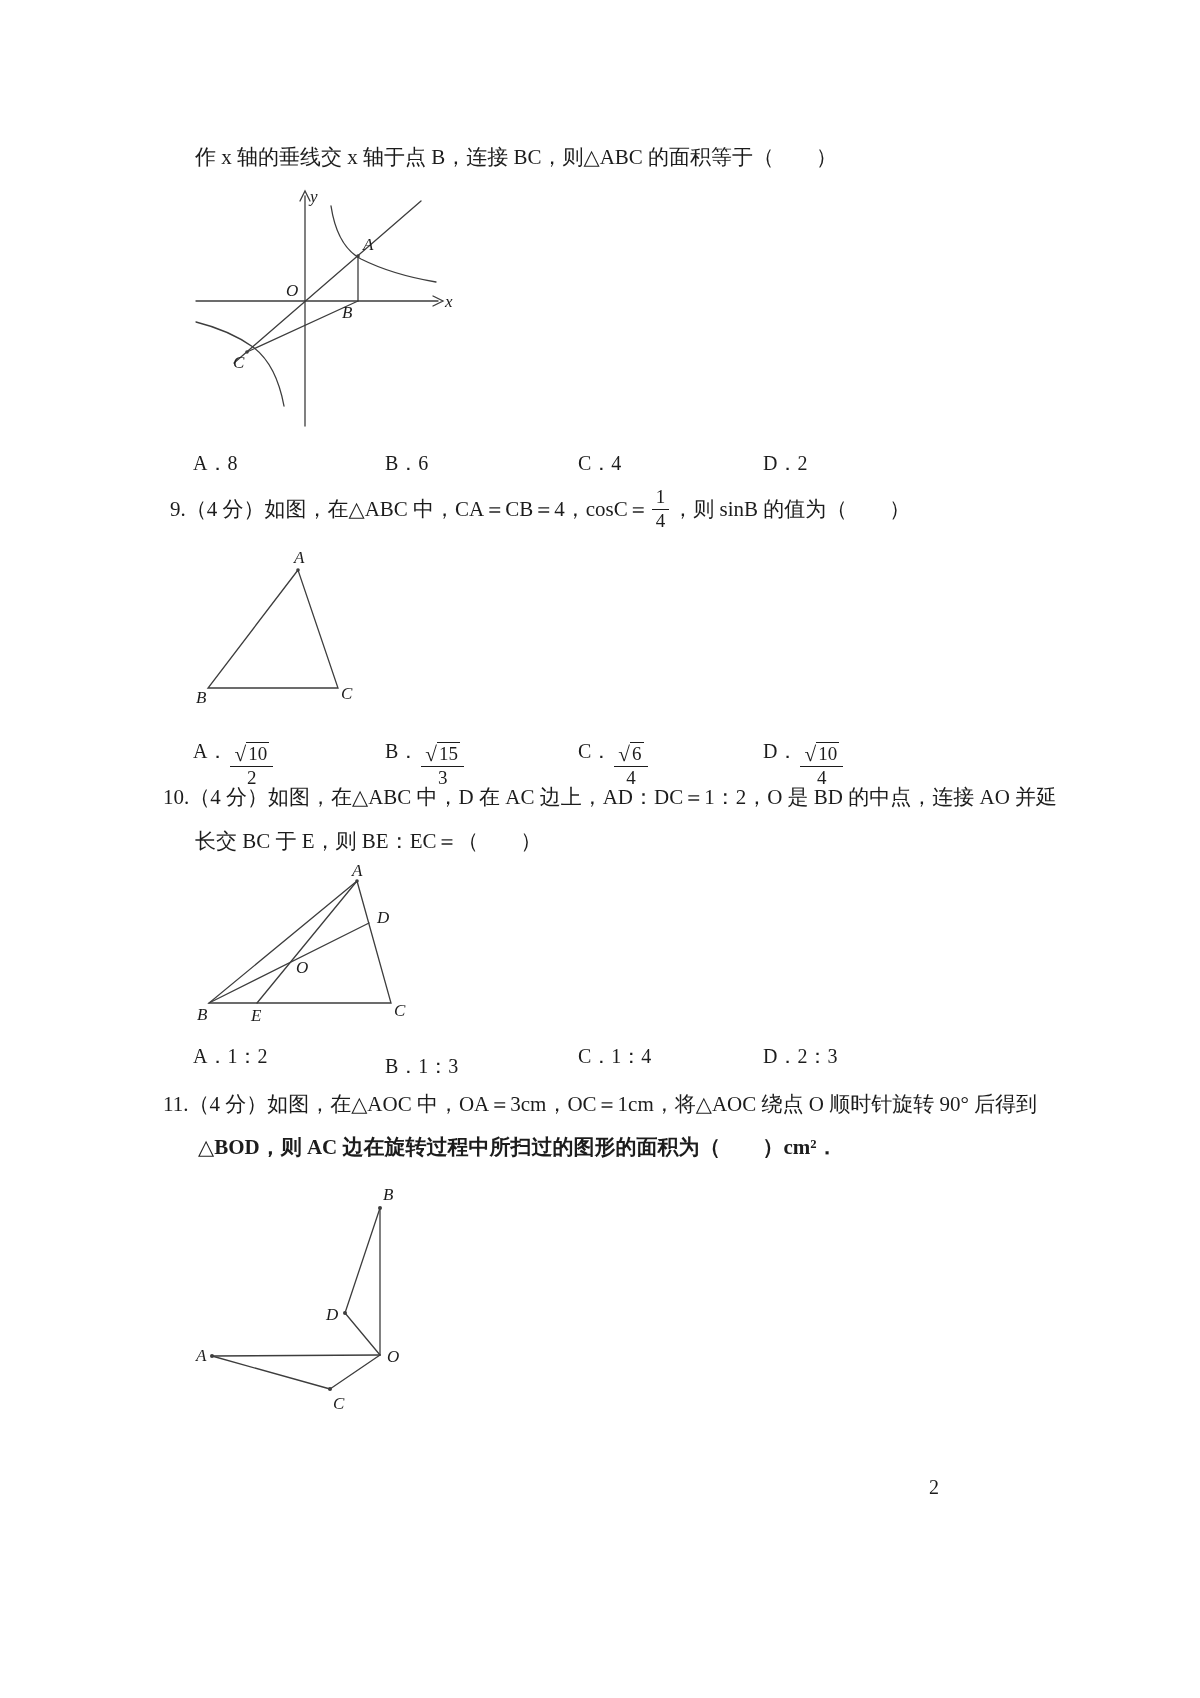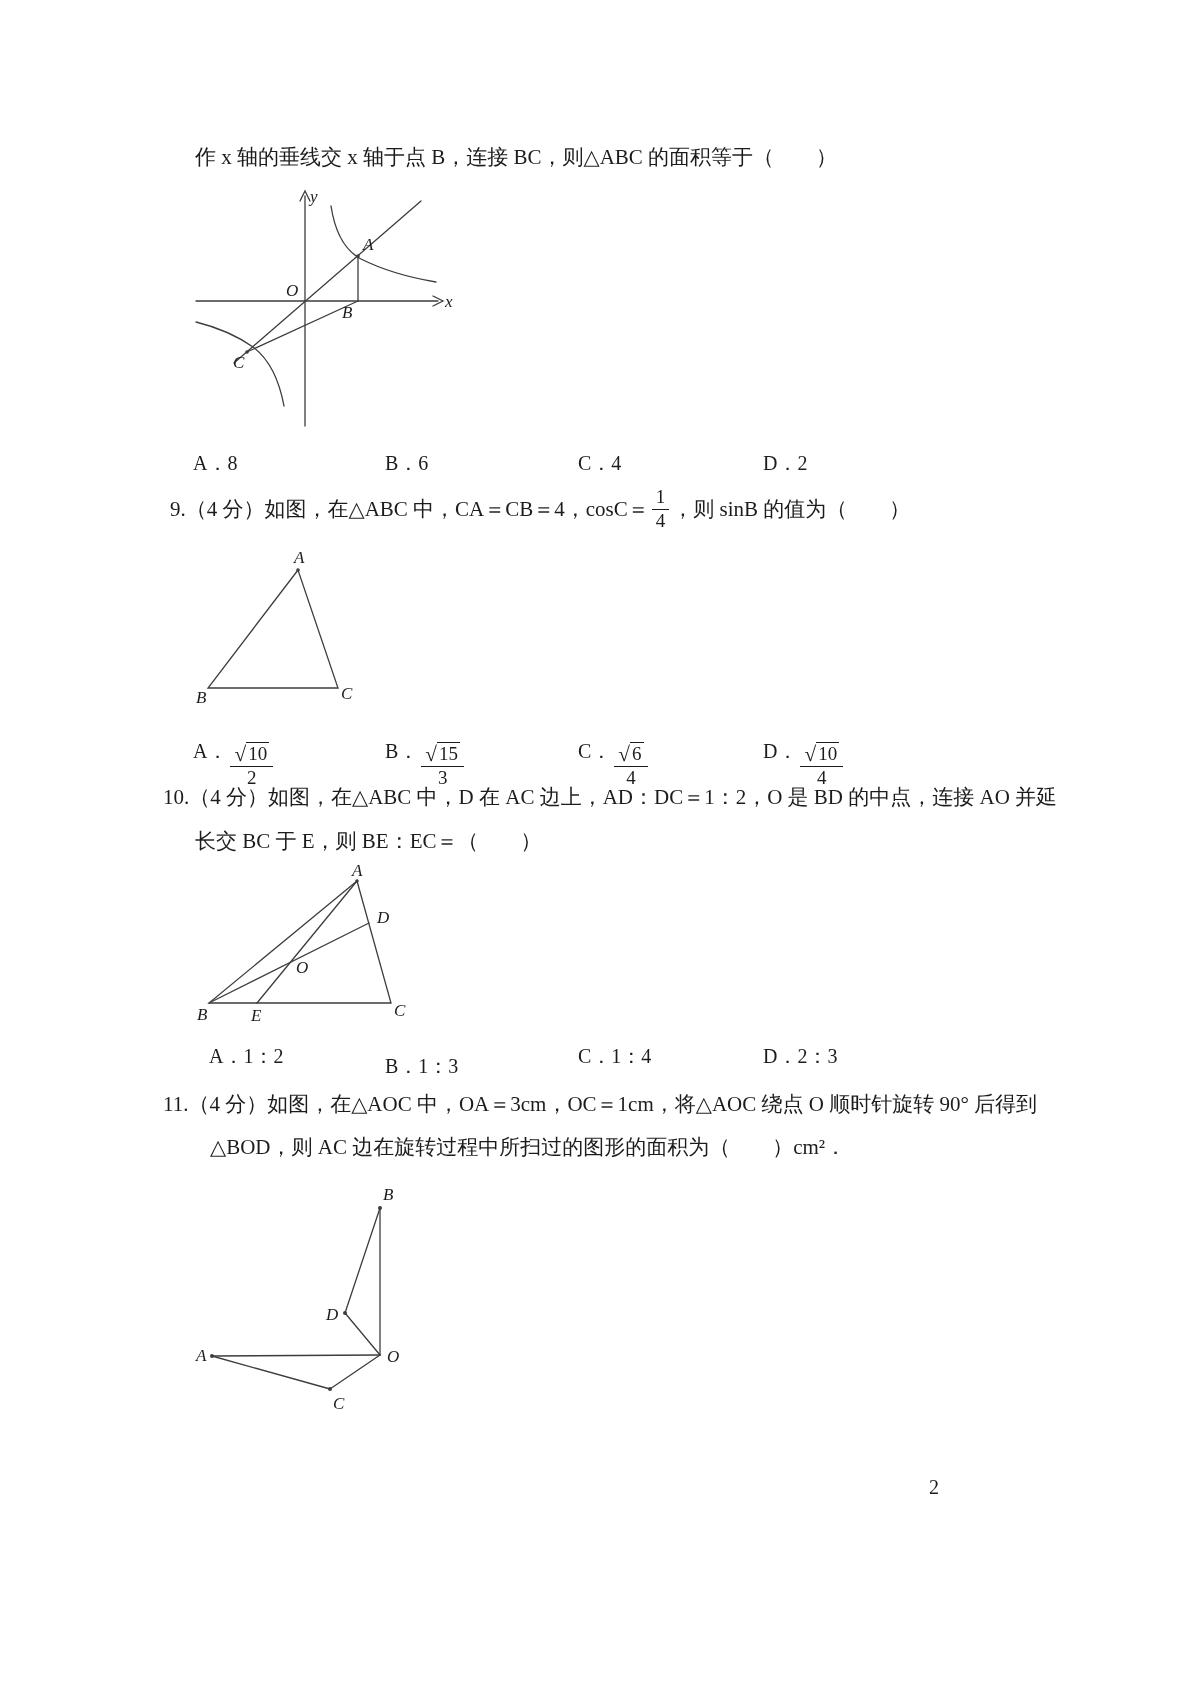--- a/index.html
+++ b/index.html
@@ -130,27 +130,27 @@
     </g>
     <circle cx="162" cy="18" r="1.8" fill="#3d3d3d"></circle>
     <text x="157" y="13">A</text>
     <text x="2" y="157">B</text>
     <text x="199" y="153">C</text>
     <text x="182" y="60">D</text>
     <text x="56" y="158">E</text>
     <text x="101" y="110">O</text>
   </svg>
 
-  <div class="opt" style="left:193px; top:1043px;margin-left:16px;">A．1：2</div>
+  <div class="opt" style="left:193px; top:1043px;">A．1：2</div>
   <div class="opt" style="left:385px; top:1043px;margin-top:10px;">B．1：3</div>
   <div class="opt" style="left:578px; top:1043px;">C．1：4</div>
   <div class="opt" style="left:763px; top:1043px;">D．2：3</div>
 
   <div class="tline" style="left:163px; top:1090px;">11.（4 分）如图，在△AOC 中，OA＝3cm，OC＝1cm，将△AOC 绕点 O 顺时针旋转 90° 后得到</div>
-  <div class="tline" style="left:210px; top:1133px;">△BOD，则 AC 边在旋转过程中所扫过的图形的面积为（　　）cm²．</div>
+  <div class="tline" style="left:198px; top:1133px;font-weight:bold;">△BOD，则 AC 边在旋转过程中所扫过的图形的面积为（　　）cm²．</div>
 
   <svg class="fig" style="left:193px; top:1180px;" width="220" height="235" viewBox="0 0 220 235">
     <g stroke="#3d3d3d" stroke-width="1.3" fill="none" stroke-linecap="round">
       <line x1="187" y1="28" x2="187" y2="175"></line>
       <line x1="187" y1="28" x2="152" y2="133"></line>
       <line x1="152" y1="133" x2="187" y2="175"></line>
       <line x1="187" y1="175" x2="19" y2="176"></line>
       <line x1="19" y1="176" x2="137" y2="209"></line>
       <line x1="137" y1="209" x2="187" y2="175"></line>
     </g>

